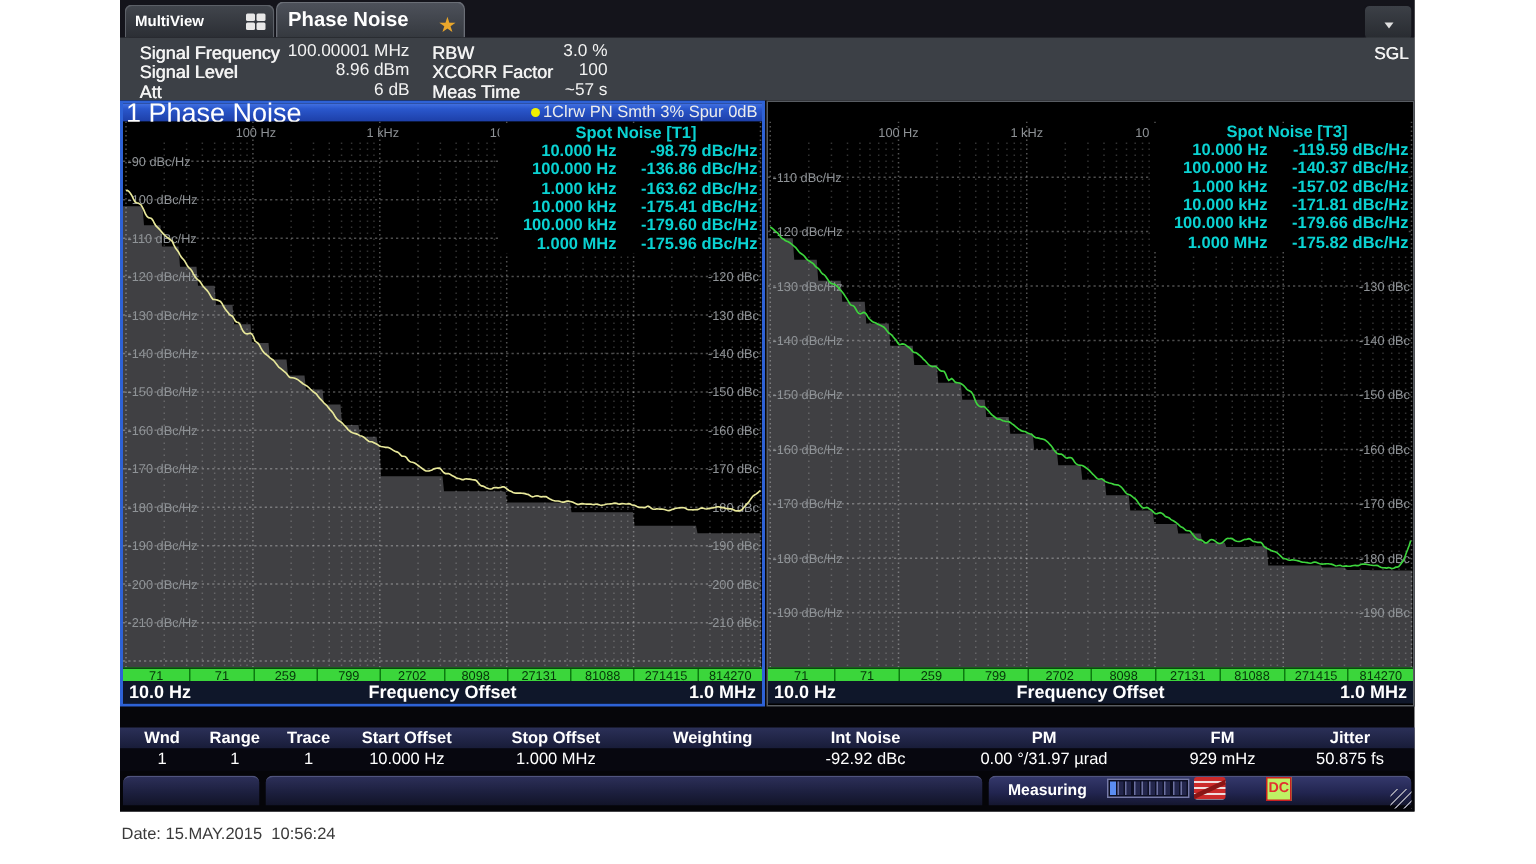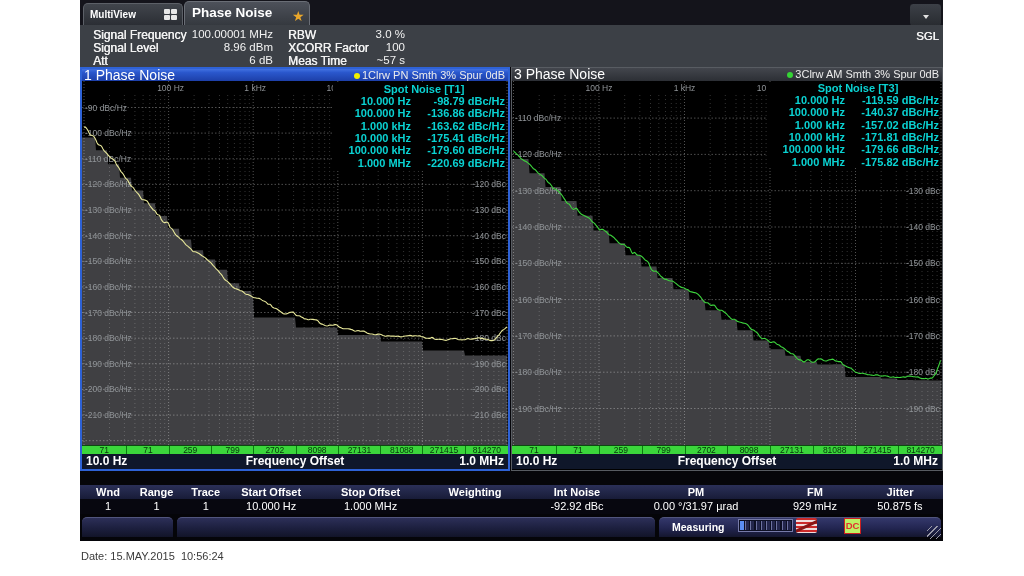--- a/index.html
+++ b/index.html
@@ -14,21 +14,21 @@
 .ddbtn:after { content:""; position:absolute; left:13px; top:11px; border-left:3px solid transparent; border-right:3px solid transparent; border-top:4px solid #e0e0e0; }
 
 .hdr { position:absolute; left:0; top:25px; width:863px; height:42px; background:#3c4046; color:#f2f2f2; font-size:11px; }
 .hl { position:absolute; font-weight:normal; font-size:12px; text-shadow:0.4px 0 0 currentColor; white-space:pre; }
 .hv { position:absolute; text-align:right; white-space:pre; font-size:11.5px; }
 
 .winL { position:absolute; left:0; top:67px; width:430px; height:403.5px; border:2px solid #2e62d6; background:#000; }
 .winR { position:absolute; left:431px; top:67px; width:432px; height:403.5px; border:1px solid #585c62; background:#000; }
 .tbarL { position:absolute; left:0; top:0; width:426px; height:11.5px; background:linear-gradient(#4271e2 0%,#2a57cc 30%,#1d3fa8 100%); }
 .tbarR { position:absolute; left:0; top:0; width:430px; height:12.5px; background:linear-gradient(#43464d,#2c2f35); }
-.wtitle { position:absolute; left:2px; top:0; color:#fff; font-size:14px; line-height:12.5px; white-space:pre; }
+.wtitle { position:absolute; left:2px; top:0; color:#fff; font-size:18px; line-height:12.5px; white-space:pre; }
 .legend { position:absolute; top:0; right:3px; color:#ececec; font-size:11px; line-height:12.5px; white-space:pre; }
 .dot { display:inline-block; width:6px; height:6px; border-radius:3px; margin:0 2px 1px 0; vertical-align:middle; }
 .graph { position:absolute; left:0; }
 .gbar { position:absolute; left:0; height:9.5px; background:#3bd63b; border-top:1px solid #0c4a10; overflow:hidden; }
 .gc { position:absolute; top:0; height:9.5px; color:#06350a; font-size:8.5px; line-height:9.5px; text-align:center; overflow:hidden; }
 .foot { position:absolute; left:0; height:14.5px; background:#0f172a; color:#fff; font-size:12px; font-weight:bold; line-height:14.5px; }
 .ax { font-family:"Liberation Sans",sans-serif; font-size:8.5px; fill:#8f9397; }
 .gm { stroke:rgba(255,255,255,0.20); stroke-width:1; stroke-dasharray:1 3; }
 .gd { stroke:rgba(255,255,255,0.32); stroke-width:1; stroke-dasharray:1 2; }
 .gh { stroke:rgba(255,255,255,0.30); stroke-width:1; stroke-dasharray:1.5 2; }
@@ -181,45 +181,41 @@
 <polyline points="2.0,46.2 3.0,45.9 4.0,46.7 5.0,48.0 6.0,49.6 7.0,51.8 8.0,53.6 9.0,54.2 10.0,54.3 11.0,54.9 12.0,55.6 13.0,57.2 14.0,59.3 15.0,61.7 16.0,63.3 17.0,64.1 18.0,64.3 19.0,64.6 20.0,66.0 21.0,68.0 22.0,69.6 23.0,70.6 24.0,71.6 25.0,72.7 26.0,73.9 27.0,75.1 28.0,76.0 29.0,76.9 30.0,77.6 31.0,78.3 32.0,79.0 33.0,80.2 34.0,82.4 35.0,84.4 36.0,85.6 37.0,87.0 38.0,88.9 39.0,90.6 40.0,91.7 41.0,92.8 42.0,94.6 43.0,96.4 44.0,97.6 45.0,98.4 46.0,99.8 47.0,101.7 48.0,103.4 49.0,104.8 50.0,105.6 51.0,106.3 52.0,107.7 53.0,109.3 54.0,110.5 55.0,111.6 56.0,112.6 57.0,113.9 58.0,115.6 59.0,117.4 60.0,118.6 61.0,118.7 62.0,118.8 63.0,119.1 64.0,119.5 65.0,120.0 66.0,121.3 67.0,123.2 68.0,124.8 69.0,126.1 70.0,127.4 71.0,128.7 72.0,129.3 73.0,129.8 74.0,131.4 75.0,133.2 76.0,133.8 77.0,134.0 78.0,135.3 79.0,137.7 80.0,139.7 81.0,140.9 82.0,141.5 83.0,141.6 84.0,141.3 85.0,141.1 86.0,141.8 87.0,143.5 88.0,146.4 89.0,147.1 90.0,147.8 91.0,149.2 92.0,151.1 93.0,152.9 94.0,154.1 95.0,155.0 96.0,155.7 97.0,156.6 98.0,157.6 99.0,158.3 100.0,159.0 101.0,160.0 102.0,161.3 103.0,162.7 104.0,163.9 105.0,164.6 106.0,165.4 107.0,166.3 108.0,167.1 109.0,168.0 110.0,169.4 111.0,170.5 112.0,170.8 113.0,170.8 114.0,171.0 115.0,171.4 116.0,171.9 117.0,172.4 118.0,173.2 119.0,174.0 120.0,174.8 121.0,175.4 122.0,176.0 123.0,176.6 124.0,177.5 125.0,178.5 126.0,179.4 127.0,180.2 128.0,181.0 129.0,181.8 130.0,183.1 131.0,184.4 132.0,185.4 133.0,186.5 134.0,187.7 135.0,188.6 136.0,189.5 137.0,190.9 138.0,192.1 139.0,193.1 140.0,194.3 141.0,196.0 142.0,197.6 143.0,198.8 144.0,199.5 145.0,200.1 146.0,200.9 147.0,202.0 148.0,203.0 149.0,204.1 150.0,205.4 151.0,206.3 152.0,207.0 153.0,207.5 154.0,207.8 155.0,208.1 156.0,208.4 157.0,208.9 158.0,209.5 159.0,209.7 160.0,210.1 161.0,210.8 162.0,211.7 163.0,212.6 164.0,213.3 165.0,213.5 166.0,213.5 167.0,214.0 168.0,214.5 169.0,215.0 170.0,215.6 171.0,216.3 172.0,216.7 173.0,216.8 174.0,217.0 175.0,217.2 176.0,217.2 177.0,217.4 178.0,217.8 179.0,218.4 180.0,219.1 181.0,219.7 182.0,220.1 183.0,220.4 184.0,221.1 185.0,222.2 186.0,223.1 187.0,223.2 188.0,223.3 189.0,224.1 190.0,225.6 191.0,226.6 192.0,227.0 193.0,227.2 194.0,227.5 195.0,228.0 196.0,228.7 197.0,229.5 198.0,230.3 199.0,231.0 200.0,231.7 201.0,232.5 202.0,232.9 203.0,233.0 204.0,232.9 205.0,232.7 206.0,232.3 207.0,231.7 208.0,231.4 209.0,231.2 210.0,231.0 211.0,231.1 212.0,231.9 213.0,233.2 214.0,234.2 215.0,234.7 216.0,234.7 217.0,234.7 218.0,235.1 219.0,235.8 220.0,236.3 221.0,236.8 222.0,237.5 223.0,237.9 224.0,238.0 225.0,238.3 226.0,238.7 227.0,238.7 228.0,238.3 229.0,238.2 230.0,238.4 231.0,238.4 232.0,238.6 233.0,238.8 234.0,238.9 235.0,239.1 236.0,239.8 237.0,241.1 238.0,242.3 239.0,242.9 240.0,243.1 241.0,243.5 242.0,244.1 243.0,244.5 244.0,244.8 245.0,245.0 246.0,244.8 247.0,244.2 248.0,244.0 249.0,244.1 250.0,244.2 251.0,244.1 252.0,243.9 253.0,243.6 254.0,243.6 255.0,244.1 256.0,245.0 257.0,245.8 258.0,246.4 259.0,246.7 260.0,247.3 261.0,247.6 262.0,247.7 263.0,247.7 264.0,247.7 265.0,247.7 266.0,247.8 267.0,247.9 268.0,248.1 269.0,248.4 270.0,248.6 271.0,249.2 272.0,249.8 273.0,250.2 274.0,250.0 275.0,249.7 276.0,249.5 277.0,249.7 278.0,250.1 279.0,250.2 280.0,250.1 281.0,250.0 282.0,250.1 283.0,250.7 284.0,251.3 285.0,251.9 286.0,252.4 287.0,252.7 288.0,252.9 289.0,253.0 290.0,253.0 291.0,253.2 292.0,253.5 293.0,253.7 294.0,253.7 295.0,253.4 296.0,253.1 297.0,253.1 298.0,253.3 299.0,253.5 300.0,253.9 301.0,254.4 302.0,254.8 303.0,255.2 304.0,255.2 305.0,254.9 306.0,254.8 307.0,254.9 308.0,255.0 309.0,255.1 310.0,255.1 311.0,255.0 312.0,255.1 313.0,255.3 314.0,255.4 315.0,255.2 316.0,255.1 317.0,255.4 318.0,255.7 319.0,255.9 320.0,255.7 321.0,255.5 322.0,255.2 323.0,255.0 324.0,255.0 325.0,254.9 326.0,254.8 327.0,254.6 328.0,254.4 329.0,254.6 330.0,254.9 331.0,255.1 332.0,254.9 333.0,254.7 334.0,254.8 335.0,255.0 336.0,255.0 337.0,254.8 338.0,254.9 339.0,255.5 340.0,255.8 341.0,255.9 342.0,256.3 343.0,256.9 344.0,257.2 345.0,257.2 346.0,257.2 347.0,257.4 348.0,257.4 349.0,256.8 350.0,256.4 351.0,256.8 352.0,257.7 353.0,258.3 354.0,258.5 355.0,258.4 356.0,258.2 357.0,258.3 358.0,258.4 359.0,258.4 360.0,258.5 361.0,258.7 362.0,259.0 363.0,259.3 364.0,259.4 365.0,259.1 366.0,258.7 367.0,258.4 368.0,258.0 369.0,257.8 370.0,257.7 371.0,257.6 372.0,257.5 373.0,257.4 374.0,257.5 375.0,257.9 376.0,258.5 377.0,258.8 378.0,258.8 379.0,258.8 380.0,258.9 381.0,258.8 382.0,258.7 383.0,258.7 384.0,258.3 385.0,257.8 386.0,257.6 387.0,257.8 388.0,258.2 389.0,258.3 390.0,258.1 391.0,257.9 392.0,257.7 393.0,257.6 394.0,257.4 395.0,257.2 396.0,256.8 397.0,256.8 398.0,257.1 399.0,257.4 400.0,257.4 401.0,257.6 402.0,258.0 403.0,258.1 404.0,258.2 405.0,258.2 406.0,258.4 407.0,258.9 408.0,259.4 409.0,259.6 410.0,259.6 411.0,259.5 412.0,259.1 413.0,258.4 414.0,257.2 415.0,256.0 416.0,254.9 417.0,253.9 418.0,252.4 419.0,251.0 420.0,249.7 421.0,249.0 422.0,248.4 423.0,247.7 424.0,246.7 425.0,246.0" fill="none" stroke="#e8e89a" stroke-width="1.1"></polyline>
 </svg>
       </div>
     <div class="spot" style="right:3px;width:172px">
         <div class="sphead">Spot Noise [T1]</div>
         <div class="sprow"><span class="spf">10.000 Hz</span><span class="spv">-98.79 dBc/Hz</span></div>
         <div class="sprow"><span class="spf">100.000 Hz</span><span class="spv">-136.86 dBc/Hz</span></div>
         <div class="sprow"><span class="spf">1.000 kHz</span><span class="spv">-163.62 dBc/Hz</span></div>
         <div class="sprow"><span class="spf">10.000 kHz</span><span class="spv">-175.41 dBc/Hz</span></div>
         <div class="sprow"><span class="spf">100.000 kHz</span><span class="spv">-179.60 dBc/Hz</span></div>
-        <div class="sprow"><span class="spf">1.000 MHz</span><span class="spv">-220.69 dBc/Hz</span></div>
+        <div class="sprow"><span class="spf">1.000 MHz</span><span class="spv">-175.96 dBc/Hz</span></div>
       </div>
     <div class="gbar" style="top:375.5px;width:426px">
         <div class="gc" style="left:0.0px;width:44.3px;">71</div>
         <div class="gc" style="left:44.3px;width:42.3px;border-left:1px solid #0c7a10;">71</div>
         <div class="gc" style="left:86.6px;width:42.3px;border-left:1px solid #0c7a10;">259</div>
         <div class="gc" style="left:128.9px;width:42.3px;border-left:1px solid #0c7a10;">799</div>
         <div class="gc" style="left:171.2px;width:42.3px;border-left:1px solid #0c7a10;">2702</div>
         <div class="gc" style="left:213.5px;width:42.3px;border-left:1px solid #0c7a10;">8098</div>
         <div class="gc" style="left:255.8px;width:42.3px;border-left:1px solid #0c7a10;">27131</div>
         <div class="gc" style="left:298.1px;width:42.3px;border-left:1px solid #0c7a10;">81088</div>
         <div class="gc" style="left:340.4px;width:42.3px;border-left:1px solid #0c7a10;">271415</div>
         <div class="gc" style="left:382.7px;width:43.3px;border-left:1px solid #0c7a10;">814270</div>
       </div>
     <div class="foot" style="top:385px;width:426px">
         <span style="position:absolute;left:4px">10.0 Hz</span>
         <span style="position:absolute;left:0;width:426px;text-align:center">Frequency Offset</span>
         <span style="position:absolute;right:4px">1.0 MHz</span>
       </div>
   </div>
   <div class="winR">
-    <div class="tbarR">
-        <span class="wtitle">3 Phase Noise</span>
-        <span class="legend"><span class="dot" style="background:#35d435"></span>3Clrw AM Smth 3% Spur 0dB</span>
-      </div>
     <div class="graph" style="top:12.5px">
         <svg width="430" height="364" style="display:block">
 <rect width="430" height="364" fill="#000"></rect>
 <path d="M0,77.9 L1.5,77.9 L2.5,77.9 L3.5,77.9 L4.5,77.9 L5.5,77.9 L6.5,77.9 L7.5,77.9 L8.5,77.9 L9.5,77.9 L10.5,77.9 L11.5,77.9 L12.5,77.9 L13.5,77.9 L14.5,77.9 L15.5,77.9 L16.5,77.9 L17.5,92.2 L18.5,92.2 L19.5,92.2 L20.5,92.2 L21.5,92.2 L22.5,92.2 L23.5,92.2 L24.5,92.2 L25.5,92.2 L26.5,92.2 L27.5,92.2 L28.5,92.2 L29.5,92.2 L30.5,92.2 L31.5,92.2 L32.5,92.2 L33.5,106.1 L34.5,106.1 L35.5,106.1 L36.5,106.1 L37.5,106.1 L38.5,106.1 L39.5,106.1 L40.5,106.1 L41.5,106.1 L42.5,106.1 L43.5,106.1 L44.5,106.1 L45.5,106.1 L46.5,106.1 L47.5,106.1 L48.5,106.1 L49.5,120.1 L50.5,120.1 L51.5,120.1 L52.5,120.1 L53.5,120.1 L54.5,120.1 L55.5,120.1 L56.5,120.1 L57.5,120.1 L58.5,120.1 L59.5,120.1 L60.5,120.1 L61.5,120.1 L62.5,120.1 L63.5,120.1 L64.5,120.1 L65.5,134.7 L66.5,134.7 L67.5,134.7 L68.5,134.7 L69.5,134.7 L70.5,134.7 L71.5,134.7 L72.5,134.7 L73.5,134.7 L74.5,134.7 L75.5,134.7 L76.5,134.7 L77.5,134.7 L78.5,134.7 L79.5,134.7 L80.5,134.7 L81.5,149.5 L82.5,149.5 L83.5,149.5 L84.5,149.5 L85.5,149.5 L86.5,149.5 L87.5,149.5 L88.5,149.5 L89.5,149.5 L90.5,149.5 L91.5,149.5 L92.5,149.5 L93.5,149.5 L94.5,149.5 L95.5,149.5 L96.5,149.5 L97.5,162.3 L98.5,162.3 L99.5,162.3 L100.5,162.3 L101.5,162.3 L102.5,162.3 L103.5,162.3 L104.5,162.3 L105.5,162.3 L106.5,162.3 L107.5,162.3 L108.5,162.3 L109.5,162.3 L110.5,162.3 L111.5,162.3 L112.5,162.3 L113.5,174.2 L114.5,174.2 L115.5,174.2 L116.5,174.2 L117.5,174.2 L118.5,174.2 L119.5,174.2 L120.5,174.2 L121.5,174.2 L122.5,174.2 L123.5,174.2 L124.5,174.2 L125.5,174.2 L126.5,174.2 L127.5,174.2 L128.5,174.2 L129.5,185.5 L130.5,185.5 L131.5,185.5 L132.5,185.5 L133.5,185.5 L134.5,185.5 L135.5,185.5 L136.5,185.5 L137.5,185.5 L138.5,185.5 L139.5,185.5 L140.5,185.5 L141.5,185.5 L142.5,185.5 L143.5,185.5 L144.5,185.5 L145.5,197.0 L146.5,197.0 L147.5,197.0 L148.5,197.0 L149.5,197.0 L150.5,197.0 L151.5,197.0 L152.5,197.0 L153.5,197.0 L154.5,197.0 L155.5,197.0 L156.5,197.0 L157.5,197.0 L158.5,197.0 L159.5,197.0 L160.5,197.0 L161.5,208.2 L162.5,208.2 L163.5,208.2 L164.5,208.2 L165.5,208.2 L166.5,208.2 L167.5,208.2 L168.5,208.2 L169.5,208.2 L170.5,208.2 L171.5,208.2 L172.5,208.2 L173.5,208.2 L174.5,208.2 L175.5,208.2 L176.5,208.2 L177.5,219.0 L178.5,219.0 L179.5,219.0 L180.5,219.0 L181.5,219.0 L182.5,219.0 L183.5,219.0 L184.5,219.0 L185.5,219.0 L186.5,219.0 L187.5,219.0 L188.5,219.0 L189.5,219.0 L190.5,219.0 L191.5,219.0 L192.5,219.0 L193.5,229.2 L194.5,229.2 L195.5,229.2 L196.5,229.2 L197.5,229.2 L198.5,229.2 L199.5,229.2 L200.5,229.2 L201.5,229.2 L202.5,229.2 L203.5,229.2 L204.5,229.2 L205.5,229.2 L206.5,229.2 L207.5,229.2 L208.5,229.2 L209.5,238.8 L210.5,238.8 L211.5,238.8 L212.5,238.8 L213.5,238.8 L214.5,238.8 L215.5,238.8 L216.5,238.8 L217.5,238.8 L218.5,238.8 L219.5,238.8 L220.5,238.8 L221.5,238.8 L222.5,238.8 L223.5,238.8 L224.5,238.8 L225.5,249.2 L226.5,249.2 L227.5,249.2 L228.5,249.2 L229.5,249.2 L230.5,249.2 L231.5,249.2 L232.5,249.2 L233.5,249.2 L234.5,249.2 L235.5,249.2 L236.5,249.2 L237.5,249.2 L238.5,249.2 L239.5,249.2 L240.5,249.2 L241.5,259.4 L242.5,259.4 L243.5,259.4 L244.5,259.4 L245.5,259.4 L246.5,259.4 L247.5,259.4 L248.5,259.4 L249.5,259.4 L250.5,259.4 L251.5,259.4 L252.5,259.4 L253.5,259.4 L254.5,259.4 L255.5,259.4 L256.5,259.4 L257.5,268.3 L258.5,268.3 L259.5,268.3 L260.5,268.3 L261.5,268.3 L262.5,268.3 L263.5,268.3 L264.5,268.3 L265.5,268.3 L266.5,268.3 L267.5,268.3 L268.5,268.3 L269.5,268.3 L270.5,268.3 L271.5,268.3 L272.5,268.3 L273.5,274.7 L274.5,274.7 L275.5,274.7 L276.5,274.7 L277.5,274.7 L278.5,274.7 L279.5,274.7 L280.5,274.7 L281.5,274.7 L282.5,274.7 L283.5,274.7 L284.5,274.7 L285.5,274.7 L286.5,274.7 L287.5,274.7 L288.5,274.7 L289.5,280.8 L290.5,280.8 L291.5,280.8 L292.5,280.8 L293.5,280.8 L294.5,280.8 L295.5,280.8 L296.5,280.8 L297.5,280.8 L298.5,280.8 L299.5,280.8 L300.5,280.8 L301.5,280.8 L302.5,280.8 L303.5,280.8 L304.5,280.8 L305.5,283.6 L306.5,283.6 L307.5,283.6 L308.5,283.6 L309.5,283.6 L310.5,283.6 L311.5,283.6 L312.5,283.6 L313.5,283.6 L314.5,283.6 L315.5,283.6 L316.5,283.6 L317.5,283.6 L318.5,283.6 L319.5,283.6 L320.5,283.6 L321.5,283.2 L322.5,283.2 L323.5,283.2 L324.5,283.2 L325.5,283.2 L326.5,283.2 L327.5,283.2 L328.5,283.2 L329.5,283.2 L330.5,283.2 L331.5,283.2 L332.5,283.2 L333.5,296.0 L334.5,296.0 L335.5,296.0 L336.5,296.0 L337.5,296.0 L338.5,296.0 L339.5,296.0 L340.5,296.0 L341.5,296.0 L342.5,296.0 L343.5,296.0 L344.5,296.0 L345.5,296.0 L346.5,296.0 L347.5,296.0 L348.5,296.0 L349.5,296.0 L350.5,296.0 L351.5,296.0 L352.5,296.0 L353.5,296.0 L354.5,296.0 L355.5,296.0 L356.5,296.0 L357.5,296.0 L358.5,296.0 L359.5,296.0 L360.5,296.0 L361.5,296.0 L362.5,296.0 L363.5,296.0 L364.5,296.0 L365.5,296.0 L366.5,296.0 L367.5,296.0 L368.5,296.0 L369.5,297.4 L370.5,297.4 L371.5,297.4 L372.5,297.4 L373.5,297.4 L374.5,297.4 L375.5,297.4 L376.5,297.4 L377.5,297.4 L378.5,297.4 L379.5,297.4 L380.5,297.4 L381.5,297.4 L382.5,297.4 L383.5,297.4 L384.5,297.4 L385.5,298.7 L386.5,299.0 L387.5,299.0 L388.5,299.0 L389.5,299.0 L390.5,299.0 L391.5,299.0 L392.5,299.0 L393.5,299.0 L394.5,299.0 L395.5,299.0 L396.5,299.0 L397.5,299.0 L398.5,299.0 L399.5,299.0 L400.5,299.0 L401.5,299.2 L402.5,299.2 L403.5,299.2 L404.5,299.2 L405.5,299.2 L406.5,299.2 L407.5,299.2 L408.5,299.2 L409.5,299.2 L410.5,299.2 L411.5,299.2 L412.5,299.2 L413.5,299.2 L414.5,299.2 L415.5,299.2 L416.5,299.2 L417.5,299.4 L418.5,299.4 L419.5,299.4 L420.5,299.4 L421.5,299.4 L422.5,299.4 L423.5,299.4 L424.5,299.4 L425.5,299.4 L426.5,299.4 L427.5,299.4 L428.5,299.4 L429.5,299.4 L429.5,364 L0,364 Z" fill="#404043"></path>
 <line x1="27.2" y1="14" x2="27.2" y2="364" class="gm"></line>
 <line x1="42.3" y1="14" x2="42.3" y2="364" class="gm"></line>
 <line x1="53.0" y1="14" x2="53.0" y2="364" class="gm"></line>
 <line x1="61.3" y1="14" x2="61.3" y2="364" class="gm"></line>
 <line x1="68.0" y1="14" x2="68.0" y2="364" class="gm"></line>
 <line x1="73.8" y1="14" x2="73.8" y2="364" class="gm"></line>

